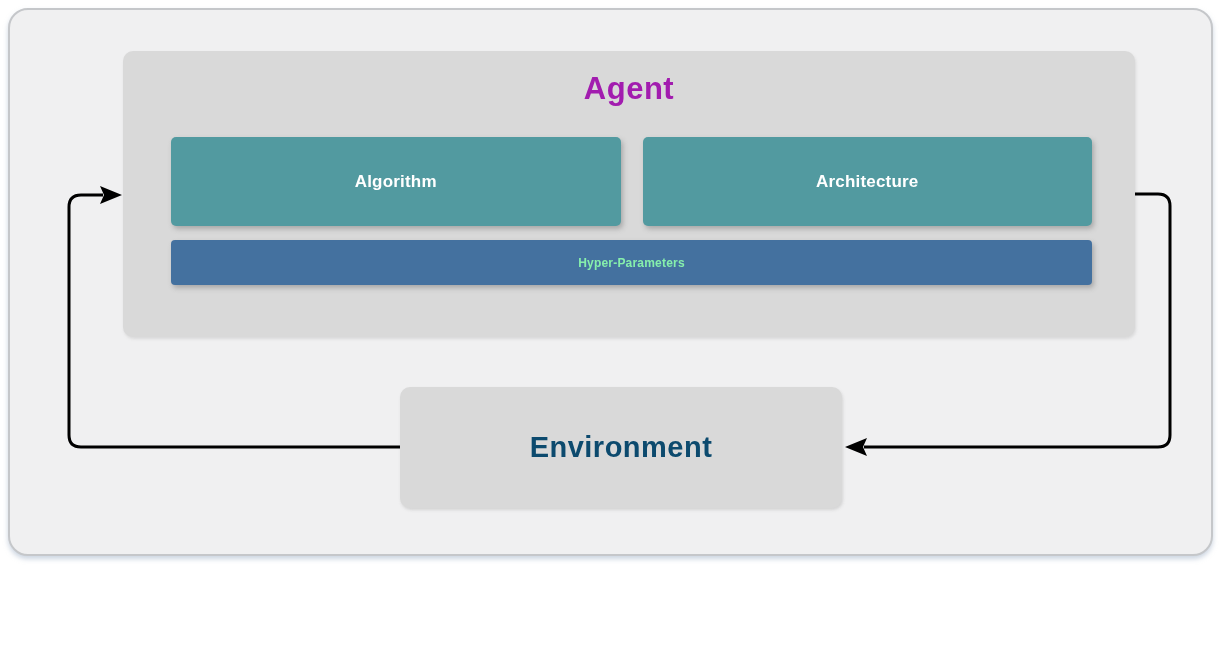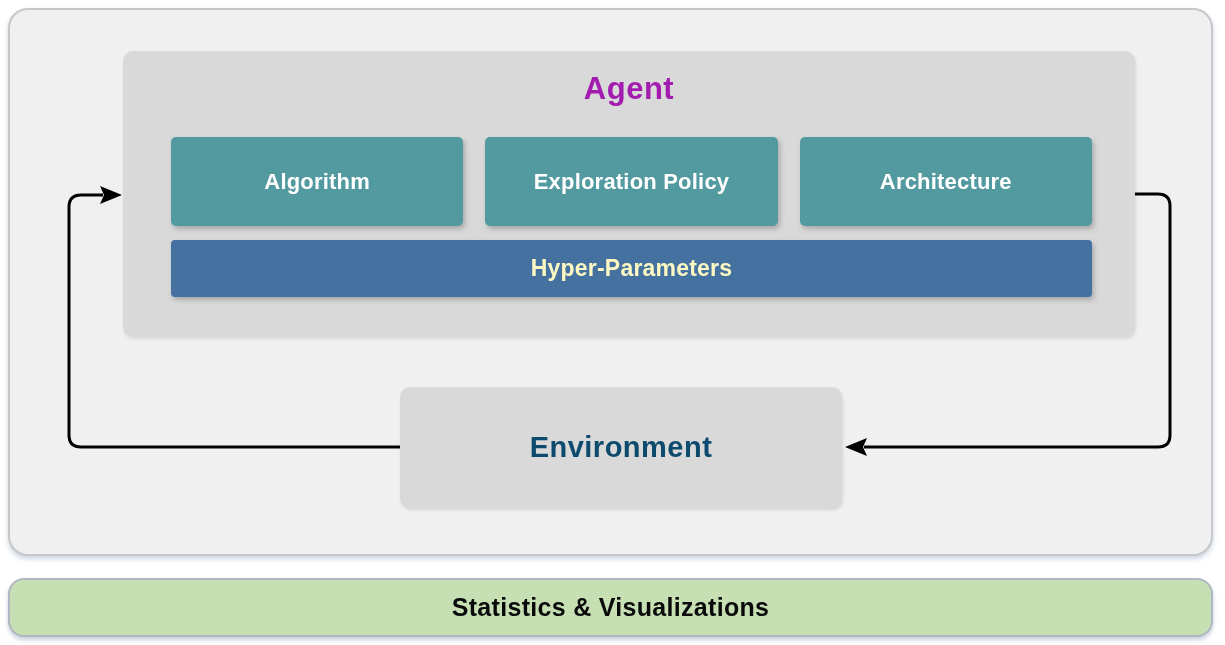--- a/index.html
+++ b/index.html
@@ -23,28 +23,28 @@
     position:absolute;left:0;top:20px;width:100%;text-align:center;
     font-size:31px;font-weight:bold;color:#a21caf;letter-spacing:.5px;
   }
   .component-row{
     position:absolute;left:48px;top:86px;width:921px;height:89px;
     display:flex;gap:22px;
   }
   .component{
     flex:1 1 0;background:#529aa0;border-radius:5px;
     display:flex;align-items:center;justify-content:center;
-    color:#ffffff;font-weight:bold;font-size:22px;letter-spacing:.2px;
+    color:#ffffff;font-weight:bold;font-size:17px;letter-spacing:.2px;
     box-shadow:2px 3px 5px rgba(110,110,110,.45);
   }
   .hyper-bar{
-    position:absolute;left:48px;top:189px;width:921px;height:57px;
+    position:absolute;left:48px;top:189px;width:921px;height:45px;
     background:#44719f;border-radius:4px;
     display:flex;align-items:center;justify-content:center;
-    color:#fef9c3;font-weight:bold;font-size:23px;letter-spacing:.2px;
+    color:#86efac;font-weight:bold;font-size:12px;letter-spacing:.2px;
     box-shadow:2px 3px 5px rgba(110,110,110,.45);
   }
   
   .environment-box{
     position:absolute;left:400px;top:387px;width:442px;height:121px;
     background:#d9d9d9;border-radius:10px;
     display:flex;align-items:center;justify-content:center;
     font-size:29px;font-weight:bold;color:#0c4a6e;letter-spacing:.5px;
     box-shadow:1px 2px 3px rgba(150,150,150,.3);
   }
@@ -64,38 +64,34 @@
 
 <div class="canvas">
 
   <div class="outer-panel">
 
     <div class="agent-box" style="left:113px;top:41px;">
       <div class="agent-title">Agent</div>
 
       <div class="component-row">
         <div class="component">Algorithm</div>
-        <div class="component">Exploration Policy</div>
         <div class="component">Architecture</div>
       </div>
 
       <div class="hyper-bar">Hyper-Parameters</div>
     </div>
 
     <div class="environment-box" style="left:390px;top:377px;">
       <span>Environment</span>
     </div>
   </div>
 
   <svg class="arrow-layer" width="1225" height="645" viewBox="0 0 1225 645" xmlns="http://www.w3.org/2000/svg">
 
     <path d="M 400 447 L 81 447 Q 69 447 69 435 L 69 207 Q 69 195 81 195 L 103 195" fill="none" stroke="#000000" stroke-width="3"></path>
     <path d="M 122 195 L 100 186 L 104 195 L 100 204 Z" fill="#000000"></path>
 
     <path d="M 1135 194 L 1158 194 Q 1170 194 1170 206 L 1170 435 Q 1170 447 1158 447 L 864 447" fill="none" stroke="#000000" stroke-width="3"></path>
     <path d="M 845 447 L 867 438 L 863 447 L 867 456 Z" fill="#000000"></path>
   </svg>
 
-  <div class="footer-bar">
-    <span>Statistics &amp; Visualizations</span>
-  </div>
 
 </div>
 
 </body></html>

